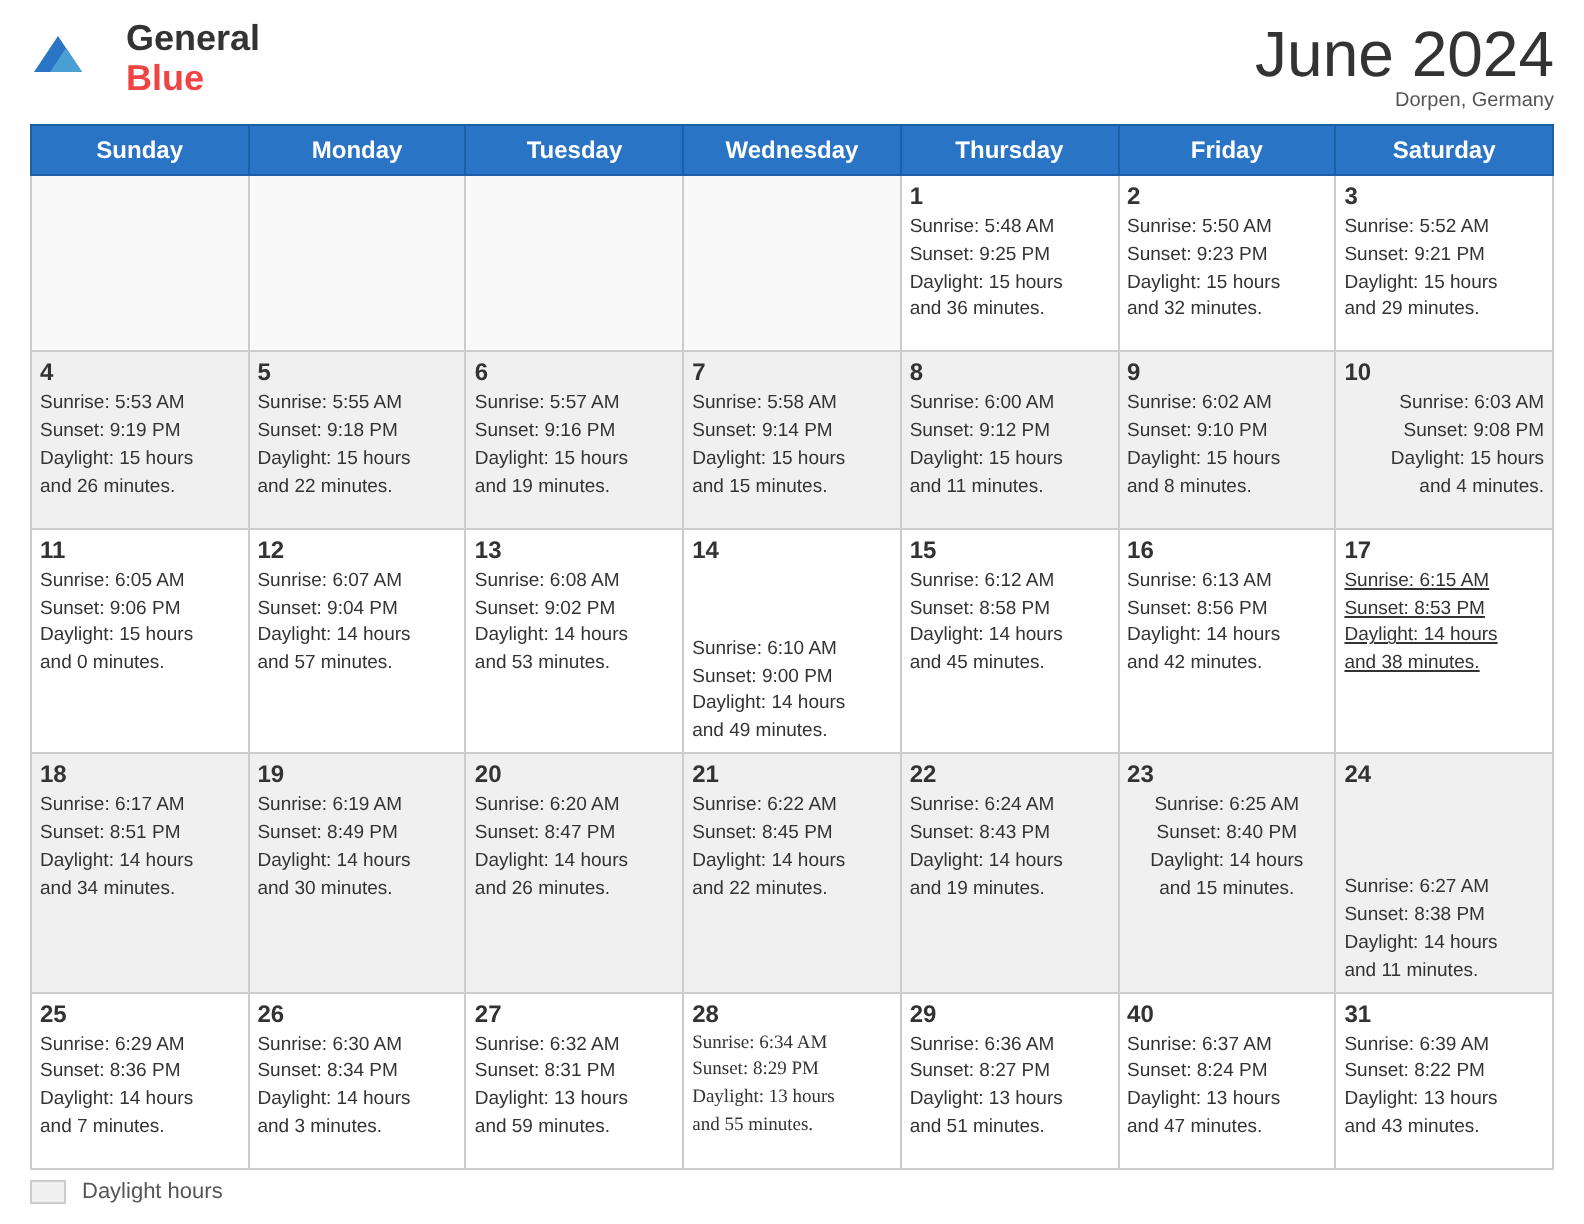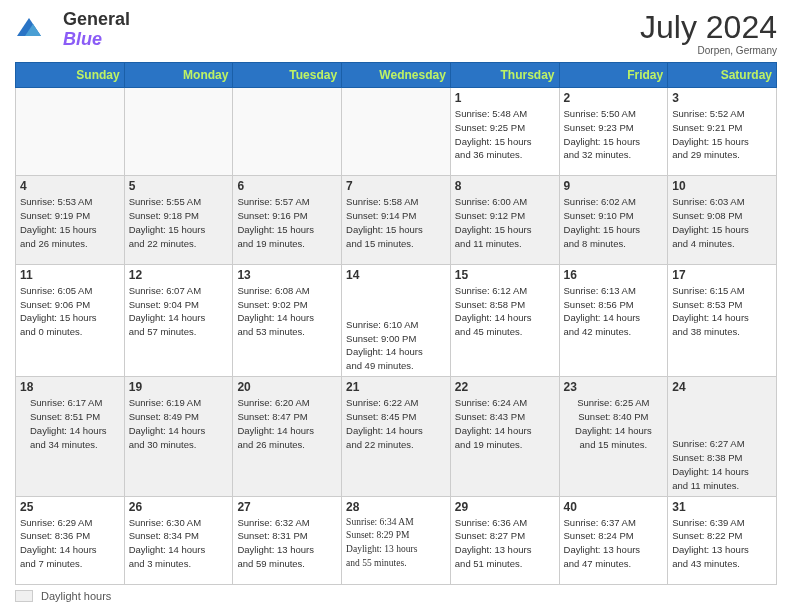--- a/index.html
+++ b/index.html
@@ -27,21 +27,21 @@
       display: flex;
       align-items: center;
       gap: 20px;
     }
     .logo-text {
       font-size: 18px;
       font-weight: bold;
       line-height: 1.1;
     }
     .logo-general { color: #333; }
-    .logo-blue { color: #8b5cf6; font-style: italic; }
+    .logo-blue { color: #ef4444; }
     .logo-icon {
       width: 28px;
       height: 28px;
     }
     .title-block {
       text-align: right;
     }
     .month-title {
       font-size: 32px;
       font-weight: normal;
@@ -54,26 +54,26 @@
     }
     .calendar {
       flex: 1;
       border: 1px solid #ccc;
       border-collapse: collapse;
       width: 100%;
       table-layout: fixed;
     }
     .calendar th {
       background: #2a74c5;
-      color: #bef264;
+      color: #ffffff;
       font-size: 12px;
       font-weight: bold;
       padding: 5px 4px;
       border: 1px solid #1a5fa8;
-      text-align: right;
+      text-align: center;
     }
     .calendar td {
       border: 1px solid #ccc;
       vertical-align: top;
       padding: 3px 4px;
       font-size: 9.5px;
       color: #333;
       background: #fff;
       height: 88px;
     }
@@ -119,21 +119,21 @@
       <svg class="logo-icon" viewBox="0 0 28 28">
         <polygon points="14,2 26,20 2,20" fill="#2a74c5"></polygon>
         <polygon points="18,8 26,20 10,20" fill="#4a9fd4"></polygon>
       </svg>
       <div class="logo-text">
         <span class="logo-general">General</span><br>
         <span class="logo-blue">Blue</span>
       </div>
     </div>
     <div class="title-block">
-      <div class="month-title">July 2024</div>
+      <div class="month-title">June 2024</div>
       <div class="subtitle">Dorpen, Germany</div>
     </div>
   </div>
 
   <table class="calendar">
     <thead>
       <tr>
         <th>Sunday</th>
         <th>Monday</th>
         <th>Tuesday</th>
@@ -209,21 +209,21 @@
           </td>
           <td class="shaded">
             <div class="day-num">9</div>
             <div class="day-info" style="white-space: pre-line;">Sunrise: 6:02 AM
 Sunset: 9:10 PM
 Daylight: 15 hours
 and 8 minutes.</div>
           </td>
           <td class="shaded">
             <div class="day-num">10</div>
-            <div class="day-info" style="white-space: pre-line;">Sunrise: 6:03 AM
+            <div class="day-info" style="white-space: pre-line; text-align: right;">Sunrise: 6:03 AM
 Sunset: 9:08 PM
 Daylight: 15 hours
 and 4 minutes.</div>
           </td>
         </tr>
         <tr>
           <td>
             <div class="day-num">11</div>
             <div class="day-info" style="white-space: pre-line;">Sunrise: 6:05 AM
 Sunset: 9:06 PM
@@ -260,30 +260,30 @@
           </td>
           <td>
             <div class="day-num">16</div>
             <div class="day-info" style="white-space: pre-line;">Sunrise: 6:13 AM
 Sunset: 8:56 PM
 Daylight: 14 hours
 and 42 minutes.</div>
           </td>
           <td>
             <div class="day-num">17</div>
-            <div class="day-info" style="white-space: pre-line;">Sunrise: 6:15 AM
+            <div class="day-info" style="white-space: pre-line; text-decoration: underline;">Sunrise: 6:15 AM
 Sunset: 8:53 PM
 Daylight: 14 hours
 and 38 minutes.</div>
           </td>
         </tr>
         <tr>
           <td class="shaded">
             <div class="day-num">18</div>
-            <div class="day-info" style="white-space: pre-line; margin-left: 10px;">Sunrise: 6:17 AM
+            <div class="day-info" style="white-space: pre-line;">Sunrise: 6:17 AM
 Sunset: 8:51 PM
 Daylight: 14 hours
 and 34 minutes.</div>
           </td>
           <td class="shaded">
             <div class="day-num">19</div>
             <div class="day-info" style="white-space: pre-line;">Sunrise: 6:19 AM
 Sunset: 8:49 PM
 Daylight: 14 hours
 and 30 minutes.</div>

